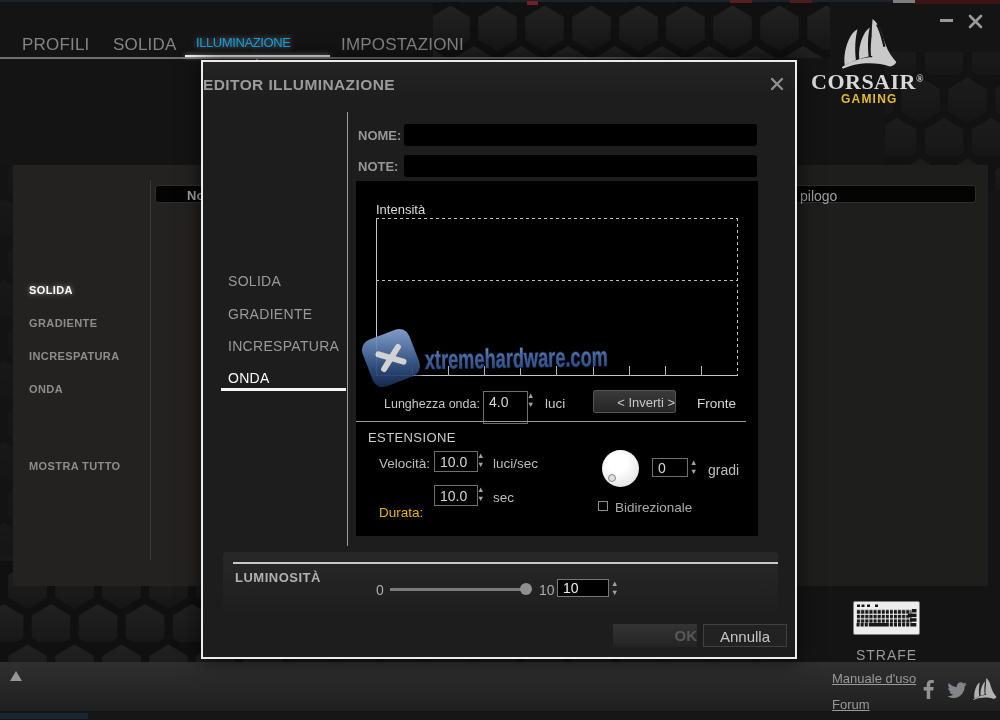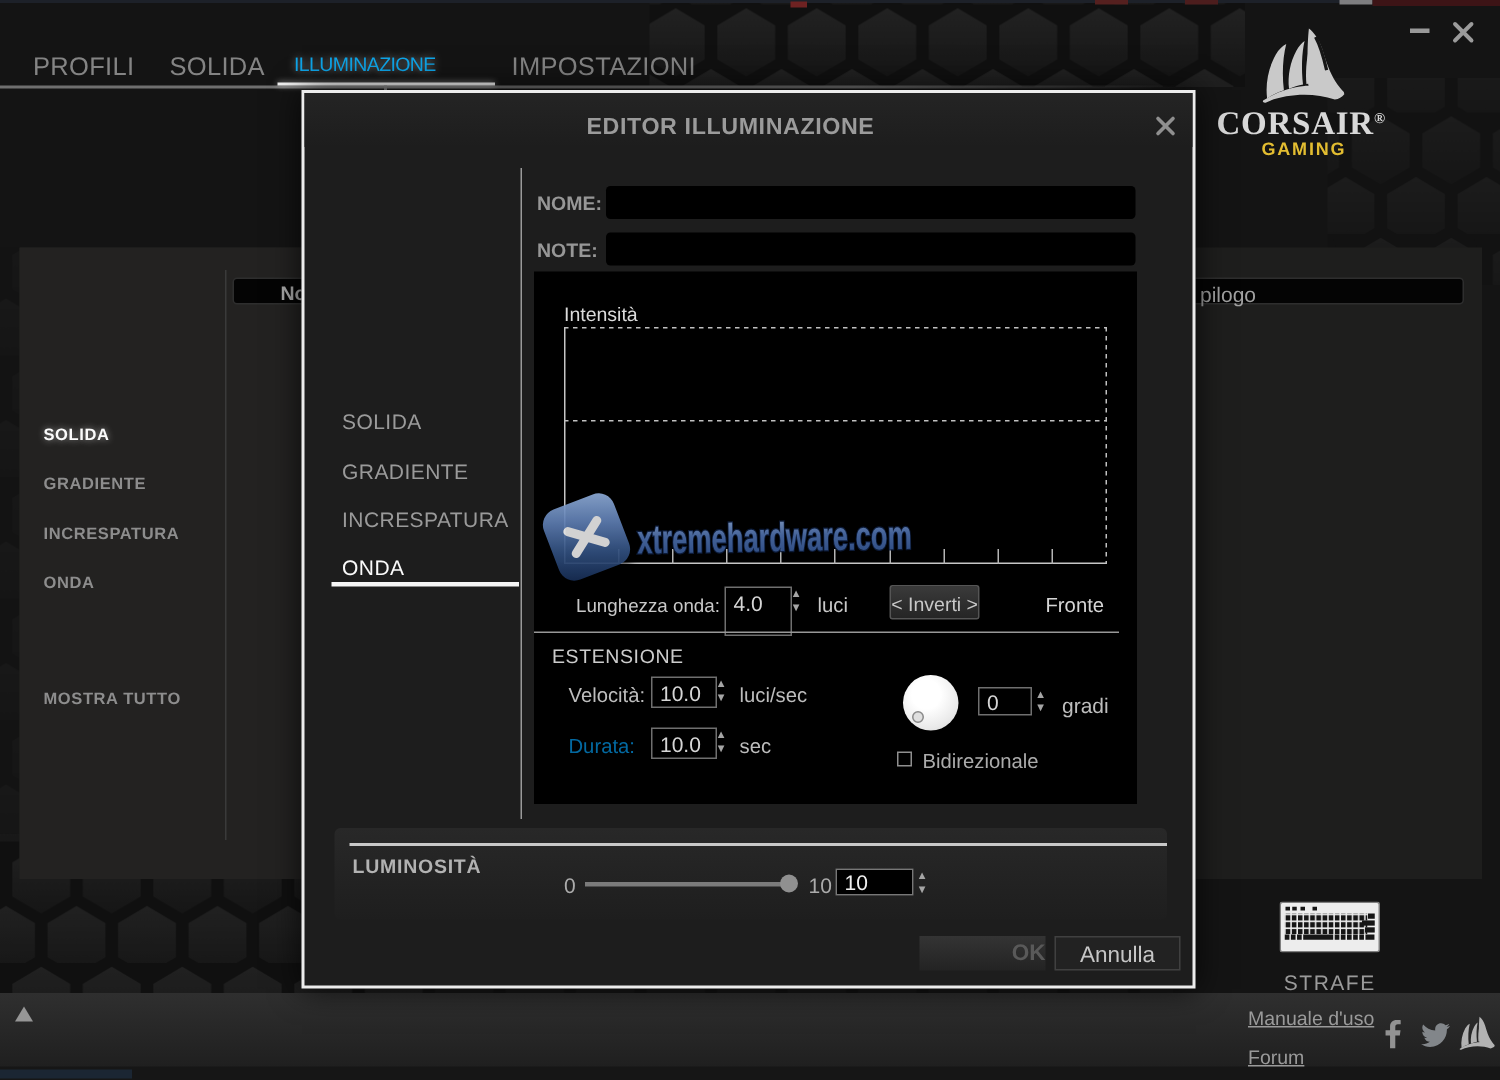--- a/index.html
+++ b/index.html
@@ -145,21 +145,21 @@
     <rect x="53.2" y="22" width="3.1" height="3.5"></rect>
     <rect x="57.3" y="22" width="6" height="3.5"></rect>
 
   </g>
 </svg>
 <div class="abs" style="left:820px;top:647px;width:133px;text-align:center;font-size:14px;color:#9a9a9a;letter-spacing:1px">STRAFE</div>
 
 <div class="abs" style="left:201px;top:60px;width:596px;height:599px;background:#1d1d1d;border:2px solid #ececec;box-shadow:0 0 20px rgba(0,0,0,.75)">
 
   <div class="abs" style="left:0;top:0;width:592px;height:36px;background:linear-gradient(#242424,#1d1d1d)"></div>
-  <div class="abs" style="left:0;top:14px;width:568px;text-align:center;font-size:15.5px;font-weight:bold;color:#9b9b9b;letter-spacing:.4px">EDITOR ILLUMINAZIONE</div>
+  <div class="abs" style="left:0;top:14px;width:568px;font-size:15.5px;font-weight:bold;color:#9b9b9b;letter-spacing:.4px">EDITOR ILLUMINAZIONE</div>
   <svg class="abs" style="left:567px;top:15px" width="14" height="14" viewBox="0 0 14 14">
     <g stroke="#8f8f8f" stroke-width="2.4" stroke-linecap="round">
       <line x1="2" y1="2" x2="12" y2="12"></line>
         <line x1="12" y1="2" x2="2" y2="12"></line>
     </g>
   </svg>
 
   <div class="abs" style="left:144px;top:50px;width:1px;height:434px;background:#9a9a9a"></div>
 
   <div class="abs" style="left:25px;top:211px;font-size:14px;color:#9a9a9a;letter-spacing:.3px">SOLIDA</div>
@@ -196,32 +196,32 @@
         <line x1="273.5" y1="185" x2="273.5" y2="195"></line>
         <line x1="309.5" y1="185" x2="309.5" y2="195"></line>
         <line x1="345.5" y1="185" x2="345.5" y2="195"></line>
       </g>
     </svg>
 
     <div class="abs" style="left:28px;top:216px;font-size:12.5px;color:#c8c8c8">Lunghezza onda:</div>
     <div class="abs" style="left:127px;top:210px;width:45px;height:33px;background:#000;border:1px solid #6f6f6f;color:#d6d6d6;font-size:14px;padding:2px 0 0 5px">4.0</div>
     <div class="abs" style="left:171px;top:211px;color:#a5a5a5;font-size:7.5px;line-height:8.5px">▲<br>▼</div>
     <div class="abs" style="left:189px;top:215px;font-size:13.5px;color:#c8c8c8">luci</div>
-    <div class="abs" style="left:237px;top:209px;width:60px;height:23px;background:linear-gradient(#3a3a3a,#252525);border:1px solid #555;border-radius:2px;text-align:right;font-size:13px;color:#c8c8c8;padding-top:4px">&lt; Inverti &gt;</div>
+    <div class="abs" style="left:237px;top:209px;width:83px;height:23px;background:linear-gradient(#3a3a3a,#252525);border:1px solid #555;border-radius:2px;text-align:right;font-size:13px;color:#c8c8c8;padding-top:4px">&lt; Inverti &gt;</div>
     <div class="abs" style="left:341px;top:215px;font-size:13.5px;color:#d5d5d5">Fronte</div>
 
     <div class="abs" style="left:0;top:240px;width:390px;height:1px;background:#989898"></div>
     <div class="abs" style="left:12px;top:249px;font-size:13px;font-weight:normal;color:#cccccc;letter-spacing:.4px">ESTENSIONE</div>
 
     <div class="abs" style="left:23px;top:275px;font-size:13.5px;color:#bdbdbd">Velocità:</div>
     <div class="abs" style="left:78px;top:270px;width:44px;height:21px;background:#000;border:1px solid #6f6f6f;color:#d6d6d6;font-size:14px;padding:2px 0 0 5px">10.0</div>
     <div class="abs" style="left:121px;top:271px;color:#a5a5a5;font-size:7.5px;line-height:8.5px">▲<br>▼</div>
     <div class="abs" style="left:137px;top:275px;font-size:13.5px;color:#bdbdbd">luci/sec</div>
 
-    <div class="abs" style="left:23px;top:309px;font-size:13.5px;color:#0369a1">Durata:</div>
+    <div class="abs" style="left:23px;top:324px;font-size:13.5px;color:#eab308">Durata:</div>
     <div class="abs" style="left:78px;top:304px;width:44px;height:21px;background:#000;border:1px solid #6f6f6f;color:#d6d6d6;font-size:14px;padding:2px 0 0 5px">10.0</div>
     <div class="abs" style="left:121px;top:305px;color:#a5a5a5;font-size:7.5px;line-height:8.5px">▲<br>▼</div>
     <div class="abs" style="left:137px;top:309px;font-size:13.5px;color:#bdbdbd">sec</div>
 
     <div class="abs" style="left:246px;top:269px;width:37px;height:37px;border-radius:50%;background:radial-gradient(circle at 42% 35%, #ffffff 30%, #e9e9e9 70%, #cfcfcf 100%)"></div>
     <div class="abs" style="left:252px;top:293px;width:8px;height:8px;border-radius:50%;background:#e0e0e0;border:1.5px solid #8a8a8a"></div>
     <div class="abs" style="left:296px;top:277px;width:36px;height:19px;background:#000;border:1px solid #6f6f6f;color:#d6d6d6;font-size:14px;padding:1px 0 0 5px">0</div>
     <div class="abs" style="left:334px;top:278px;color:#a5a5a5;font-size:7.5px;line-height:8.5px">▲<br>▼</div>
     <div class="abs" style="left:352px;top:281px;font-size:14px;color:#bdbdbd">gradi</div>
 

